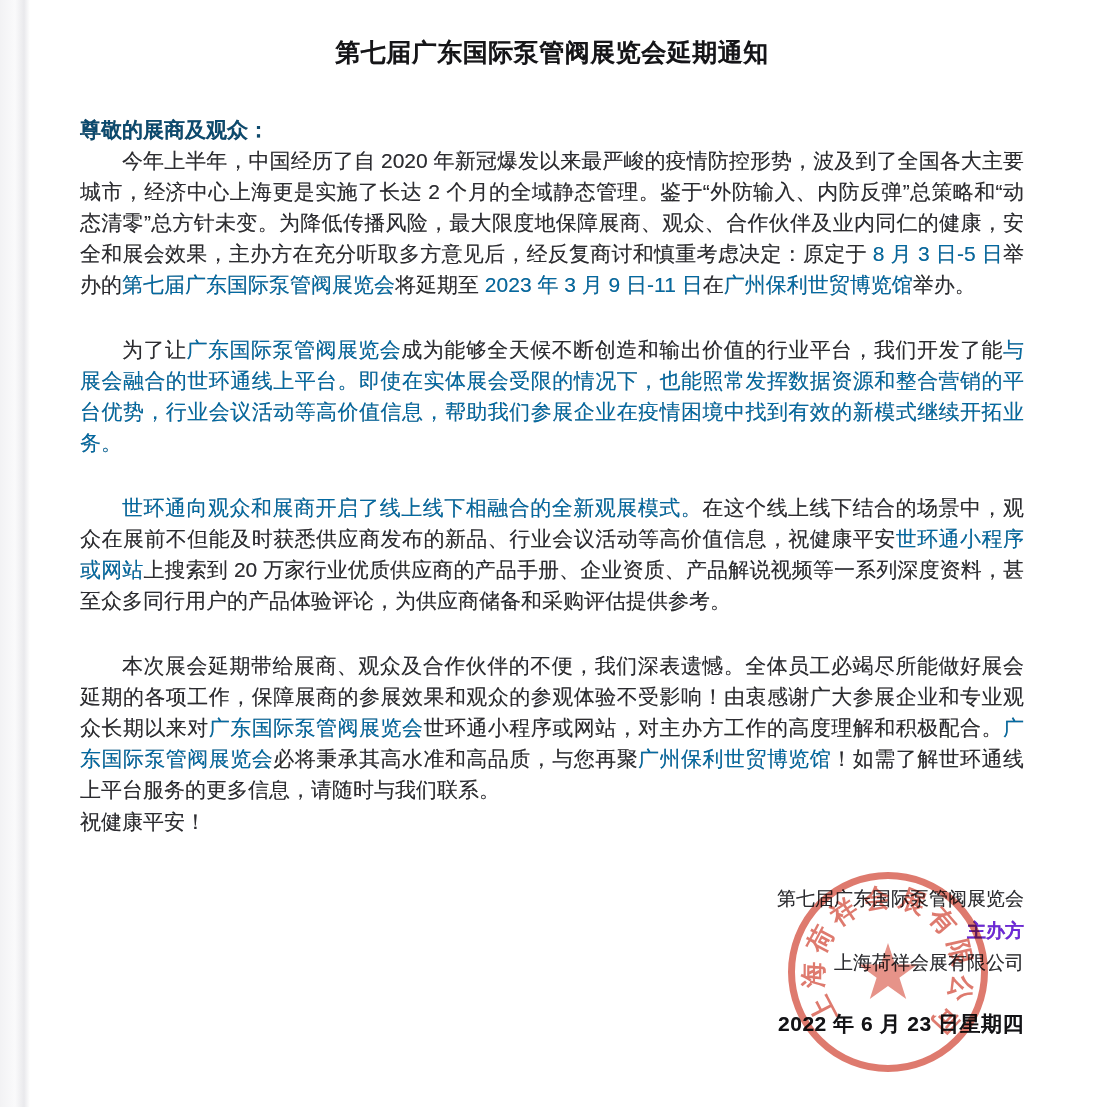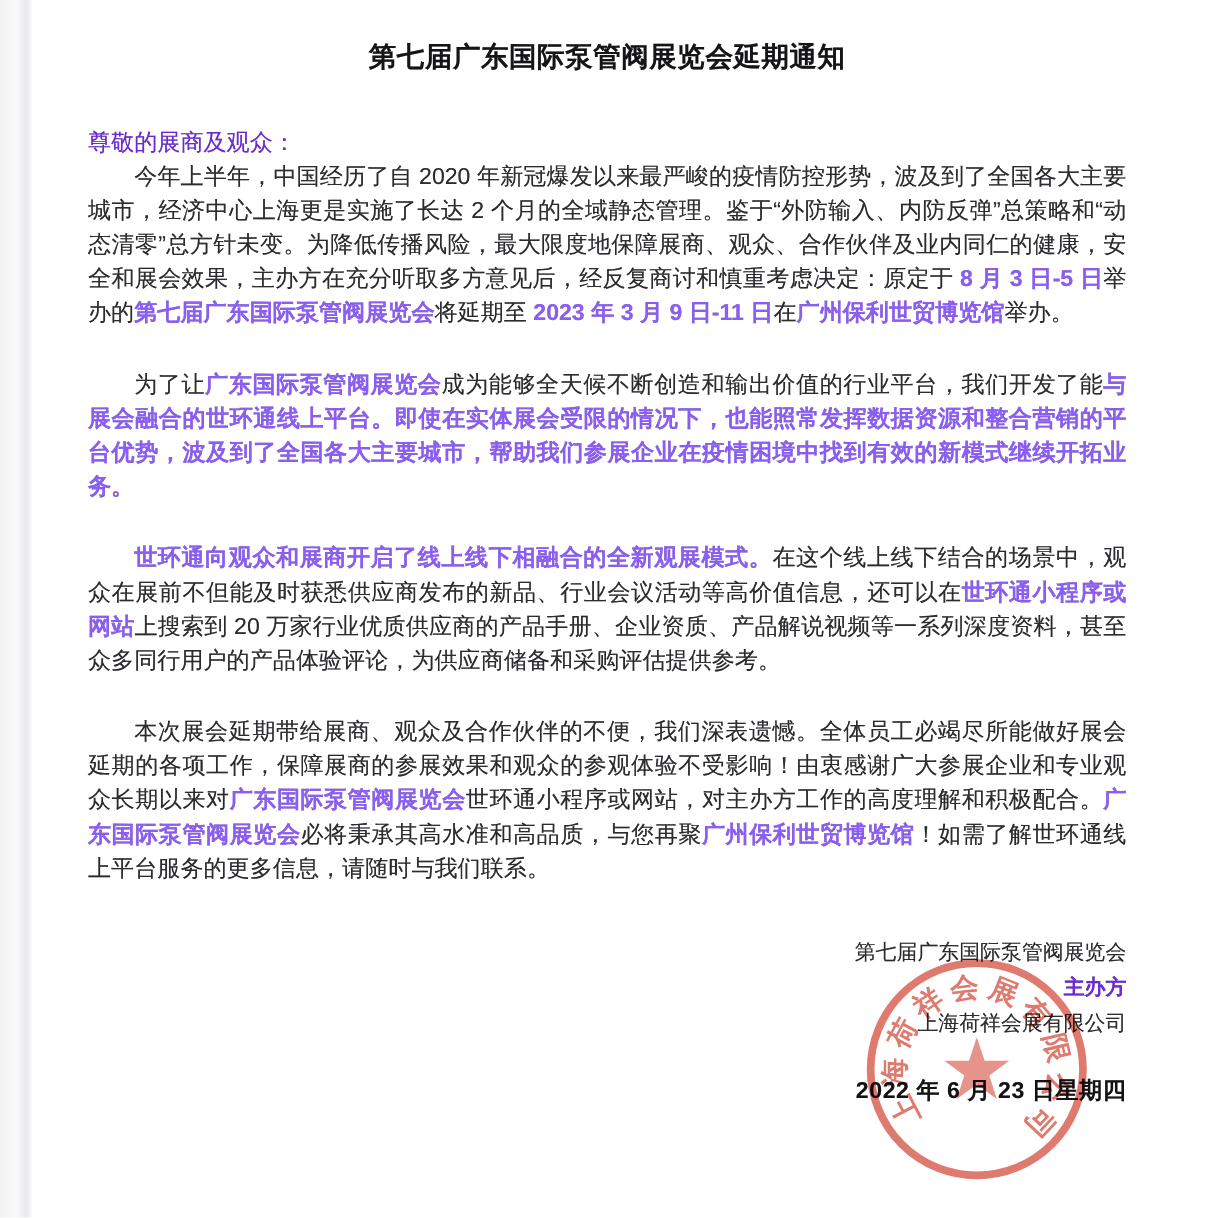--- a/index.html
+++ b/index.html
@@ -21,28 +21,28 @@
     text-shadow:0 0 .6px rgba(40,40,40,.45);
   }
   .title{
     margin:34px 0 0 0;
     font-size:25px;line-height:36px;
     font-weight:700;color:#151518;
     text-align:center;letter-spacing:.5px;
   }
   .salutation{
     margin:44px 0 0 0;
-    font-weight:400;color:#6d28d9;line-height:31px;
+    font-weight:700;color:#0c4a6e;line-height:31px;
   }
   .para{
     margin:0;text-indent:2em;text-align:justify;text-justify:inter-ideograph;
   }
   .para + .para{margin-top:34px;}
   .para.first{margin-top:0;}
-  .b{font-weight:700;color:#8b5cf6;}
+  .b{font-weight:400;color:#0369a1;}
   .closing{margin:40px 0 0 0;}
   .closing2{margin:1px 0 0 0;}
   .signature{
     margin:46px 0 0 0;
     text-align:right;
     font-size:19px;line-height:32px;
   }
   .sig-role{font-weight:700;color:#6d28d9;}
   .sig-date{
     margin-top:29px;
@@ -65,24 +65,25 @@
 
 <div class="page">
   <div class="page-edge"></div>
 
   <div class="content">
     <h1 class="title">第七届广东国际泵管阀展览会延期通知</h1>
 
     <p class="salutation">尊敬的展商及观众：</p>
 
     <p class="para first"><span>今年上半年，中国经历了自 2020 年新冠爆发以来最严峻的疫情防控形势，波及到了全国各大主要城市，经济中心上海更是实施了长达 2 个月的全域静态管理。鉴于“外防输入、内防反弹”总策略和“动态清零”总方针未变。为降低传播风险，最大限度地保障展商、观众、合作伙伴及业内同仁的健康，安全和展会效果，主办方在充分听取多方意见后，经反复商讨和慎重考虑决定：原定于 </span><span class="b">8 月 3 日-5 日</span><span>举办的</span><span class="b">第七届广东国际泵管阀展览会</span><span>将延期至 </span><span class="b">2023 年 3 月 9 日-11 日</span><span>在</span><span class="b">广州保利世贸博览馆</span><span>举办。</span></p>
-    <p class="para"><span>为了让</span><span class="b">广东国际泵管阀展览会</span><span>成为能够全天候不断创造和输出价值的行业平台，我们开发了能</span><span class="b">与展会融合的世环通线上平台。即使在实体展会受限的情况下，也能照常发挥数据资源和整合营销的平台优势，波及到了全国各大主要城市，帮助我们参展企业在疫情困境中找到有效的新模式继续开拓业务。</span></p>
-    <p class="para"><span class="b">世环通向观众和展商开启了线上线下相融合的全新观展模式。</span><span>在这个线上线下结合的场景中，观众在展前不但能及时获悉供应商发布的新品、行业会议活动等高价值信息，还可以在</span><span class="b">世环通小程序或网站</span><span>上搜索到 20 万家行业优质供应商的产品手册、企业资质、产品解说视频等一系列深度资料，甚至众多同行用户的产品体验评论，为供应商储备和采购评估提供参考。</span></p>
+    <p class="para"><span>为了让</span><span class="b">广东国际泵管阀展览会</span><span>成为能够全天候不断创造和输出价值的行业平台，我们开发了能</span><span class="b">与展会融合的世环通线上平台。即使在实体展会受限的情况下，也能照常发挥数据资源和整合营销的平台优势，行业会议活动等高价值信息，帮助我们参展企业在疫情困境中找到有效的新模式继续开拓业务。</span></p>
+    <p class="para"><span class="b">世环通向观众和展商开启了线上线下相融合的全新观展模式。</span><span>在这个线上线下结合的场景中，观众在展前不但能及时获悉供应商发布的新品、行业会议活动等高价值信息，祝健康平安</span><span class="b">世环通小程序或网站</span><span>上搜索到 20 万家行业优质供应商的产品手册、企业资质、产品解说视频等一系列深度资料，甚至众多同行用户的产品体验评论，为供应商储备和采购评估提供参考。</span></p>
     <p class="para"><span>本次展会延期带给展商、观众及合作伙伴的不便，我们深表遗憾。全体员工必竭尽所能做好展会延期的各项工作，保障展商的参展效果和观众的参观体验不受影响！由衷感谢广大参展企业和专业观众长期以来对</span><span class="b">广东国际泵管阀展览会</span><span>世环通小程序或网站，对主办方工作的高度理解和积极配合。</span><span class="b">广东国际泵管阀展览会</span><span>必将秉承其高水准和高品质，与您再聚</span><span class="b">广州保利世贸博览馆</span><span>！如需了解世环通线上平台服务的更多信息，请随时与我们联系。</span></p>
 
+    <p class="closing2">祝健康平安！</p>
 
     <div class="signature">
       <div>第七届广东国际泵管阀展览会</div>
       <div class="sig-role">主办方</div>
       <div>上海荷祥会展有限公司</div>
       <div class="sig-date">2022 年 6 月 23 日星期四</div>
     </div>
   </div>
 
   <svg class="seal" viewBox="0 0 206 206" xmlns="http://www.w3.org/2000/svg">

